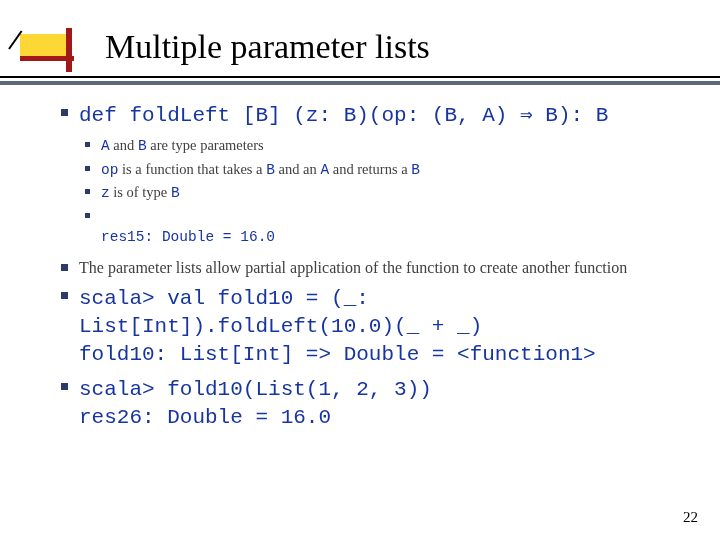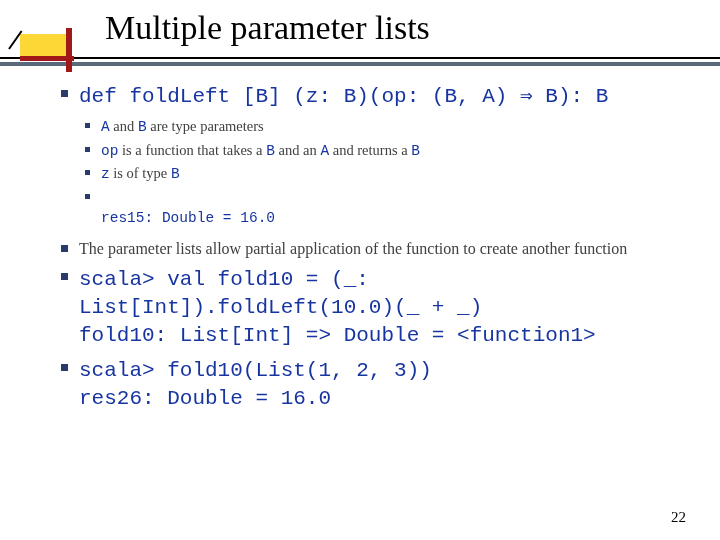--- a/index.html
+++ b/index.html
@@ -5,21 +5,21 @@
   * { margin: 0; padding: 0; box-sizing: border-box; }
   body {
     width: 720px;
     height: 540px;
     background: #fff;
     font-family: "Times New Roman", Times, serif;
     position: relative;
     overflow: hidden;
   }
   .header {
-    padding: 9px 0 4px 105px;
+    padding: 28px 0 4px 105px;
     font-size: 34px;
     color: #000;
   }
   .rule-wrap {
     position: relative;
     height: 22px;
     margin-top: 0;
   }
   .rule1 {
     position: absolute;
@@ -84,21 +84,21 @@
   }
   .mono {
     font-family: "Courier New", Courier, monospace;
     color: #1735a1;
     font-size: 21px;
   }
   ul ul .mono { font-size: 14.5px; }
   .body-text { color: #404040; }
   .pagenum {
     position: absolute;
-    right: 34px;
+    right: 22px;
     bottom: 14px;
     font-size: 15px;
     color: #000;
   }
   .mt { margin-top: 10px; }
 </style>
 </head>
 <body>
 
 <div class="deco-yellow"></div>

